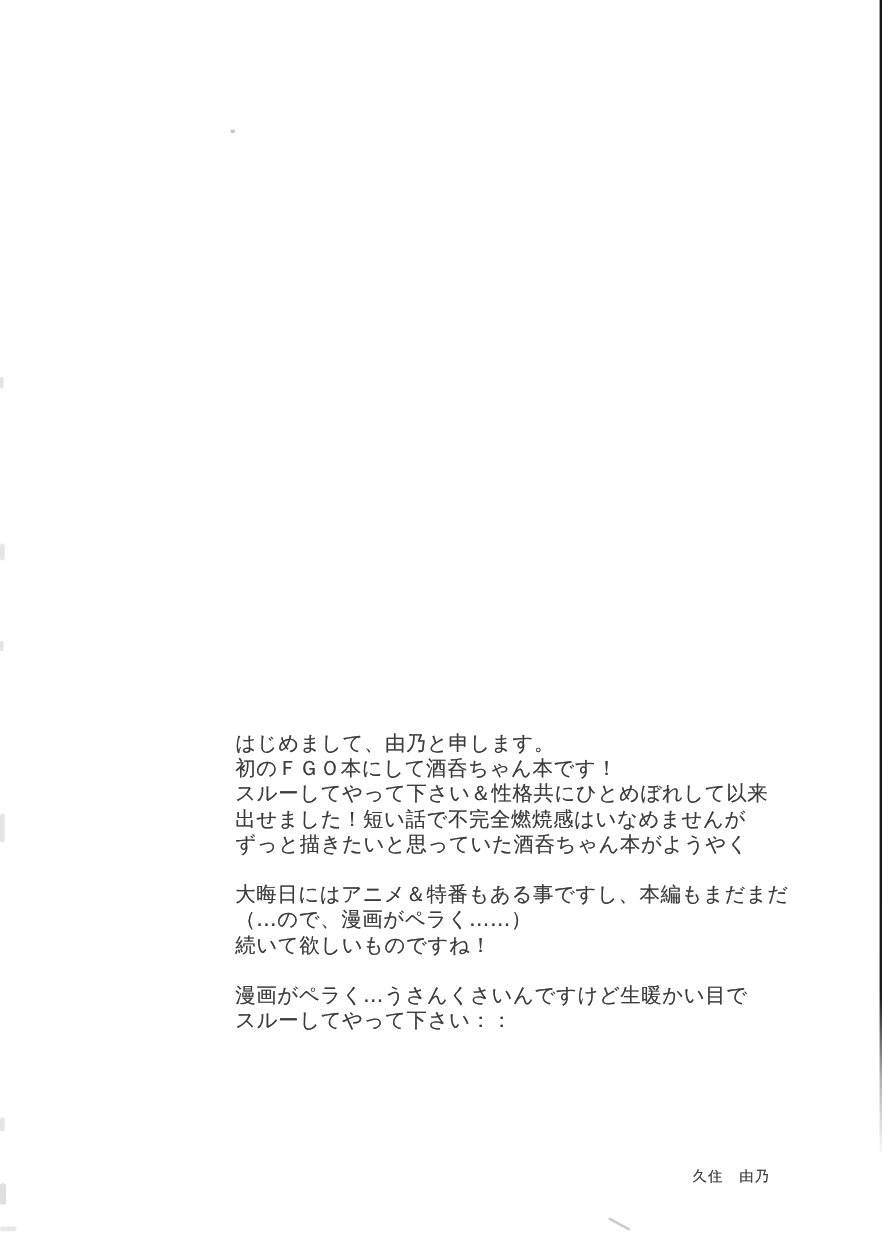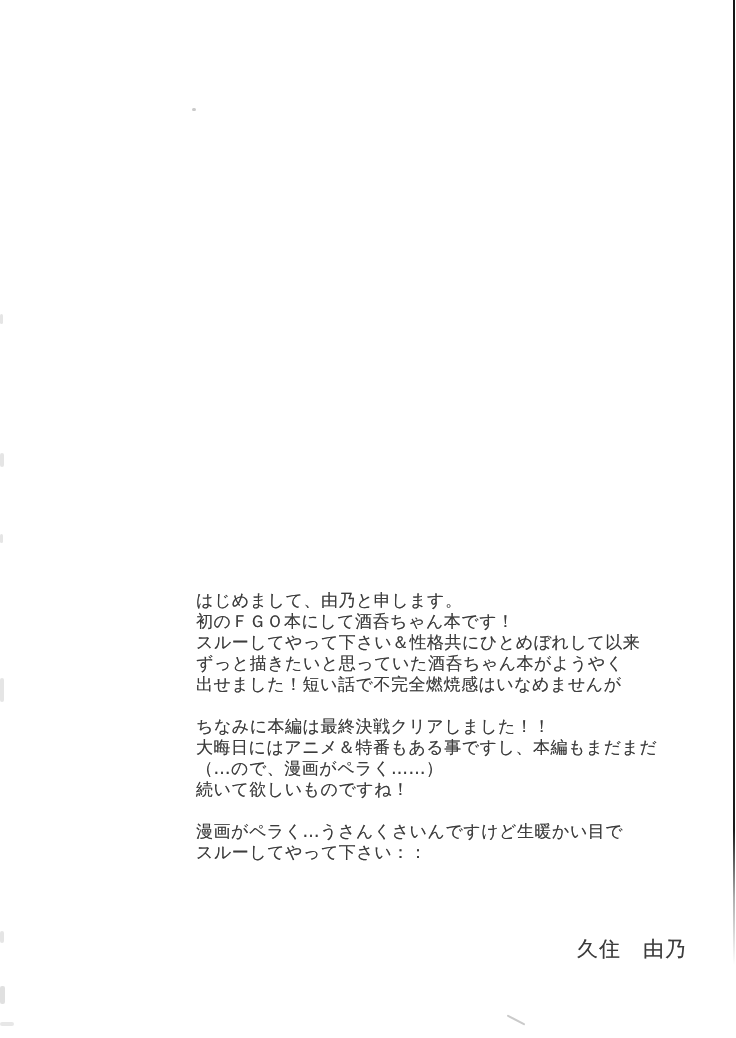--- a/index.html
+++ b/index.html
@@ -13,39 +13,39 @@
     height: 1038px;
     background: #ffffff;
     overflow: hidden;
     font-family: "DejaVu Sans", sans-serif;
   }
 
   
   .afterword {
     position: absolute;
     left: 196px;
-    top: 590px;
+    top: 610px;
     color: #3c3c3c;
     font-size: 17px;
     line-height: 21px;
     letter-spacing: 0.5px;
     white-space: nowrap;
     text-shadow: 0 0 0.5px rgba(60,60,60,0.55);
   }
   .afterword .line {
     height: 21px;
   }
 
   
   .signature {
     position: absolute;
     left: 577px;
-    top: 939px;
+    top: 970px;
     color: #3c3c3c;
-    font-size: 21px;
+    font-size: 12px;
     line-height: 21px;
     letter-spacing: 1px;
     white-space: nowrap;
     text-shadow: 0 0 0.5px rgba(60,60,60,0.55);
   }
 
   
   .edge-line-right {
     position: absolute;
     right: 1px;
@@ -98,24 +98,23 @@
 </style>
 </head>
 <body>
 
 <div class="page">
 
   <div class="afterword">
     <div class="line">はじめまして、由乃と申します。</div>
     <div class="line">初のＦＧＯ本にして酒呑ちゃん本です！</div>
     <div class="line">スルーしてやって下さい＆性格共にひとめぼれして以来</div>
+    <div class="line">出せました！短い話で不完全燃焼感はいなめませんが</div>
     <div class="line">ずっと描きたいと思っていた酒呑ちゃん本がようやく</div>
-    <div class="line">出せました！短い話で不完全燃焼感はいなめませんが</div>
     <div class="line"></div>
-    <div class="line">ちなみに本編は最終決戦クリアしました！！</div>
     <div class="line">大晦日にはアニメ＆特番もある事ですし、本編もまだまだ</div>
     <div class="line">（…ので、漫画がペラく……）</div>
     <div class="line">続いて欲しいものですね！</div>
     <div class="line"></div>
     <div class="line">漫画がペラく…うさんくさいんですけど生暖かい目で</div>
     <div class="line">スルーしてやって下さい：：</div>
   </div>
 
   <div class="signature">久住　由乃</div>
 

